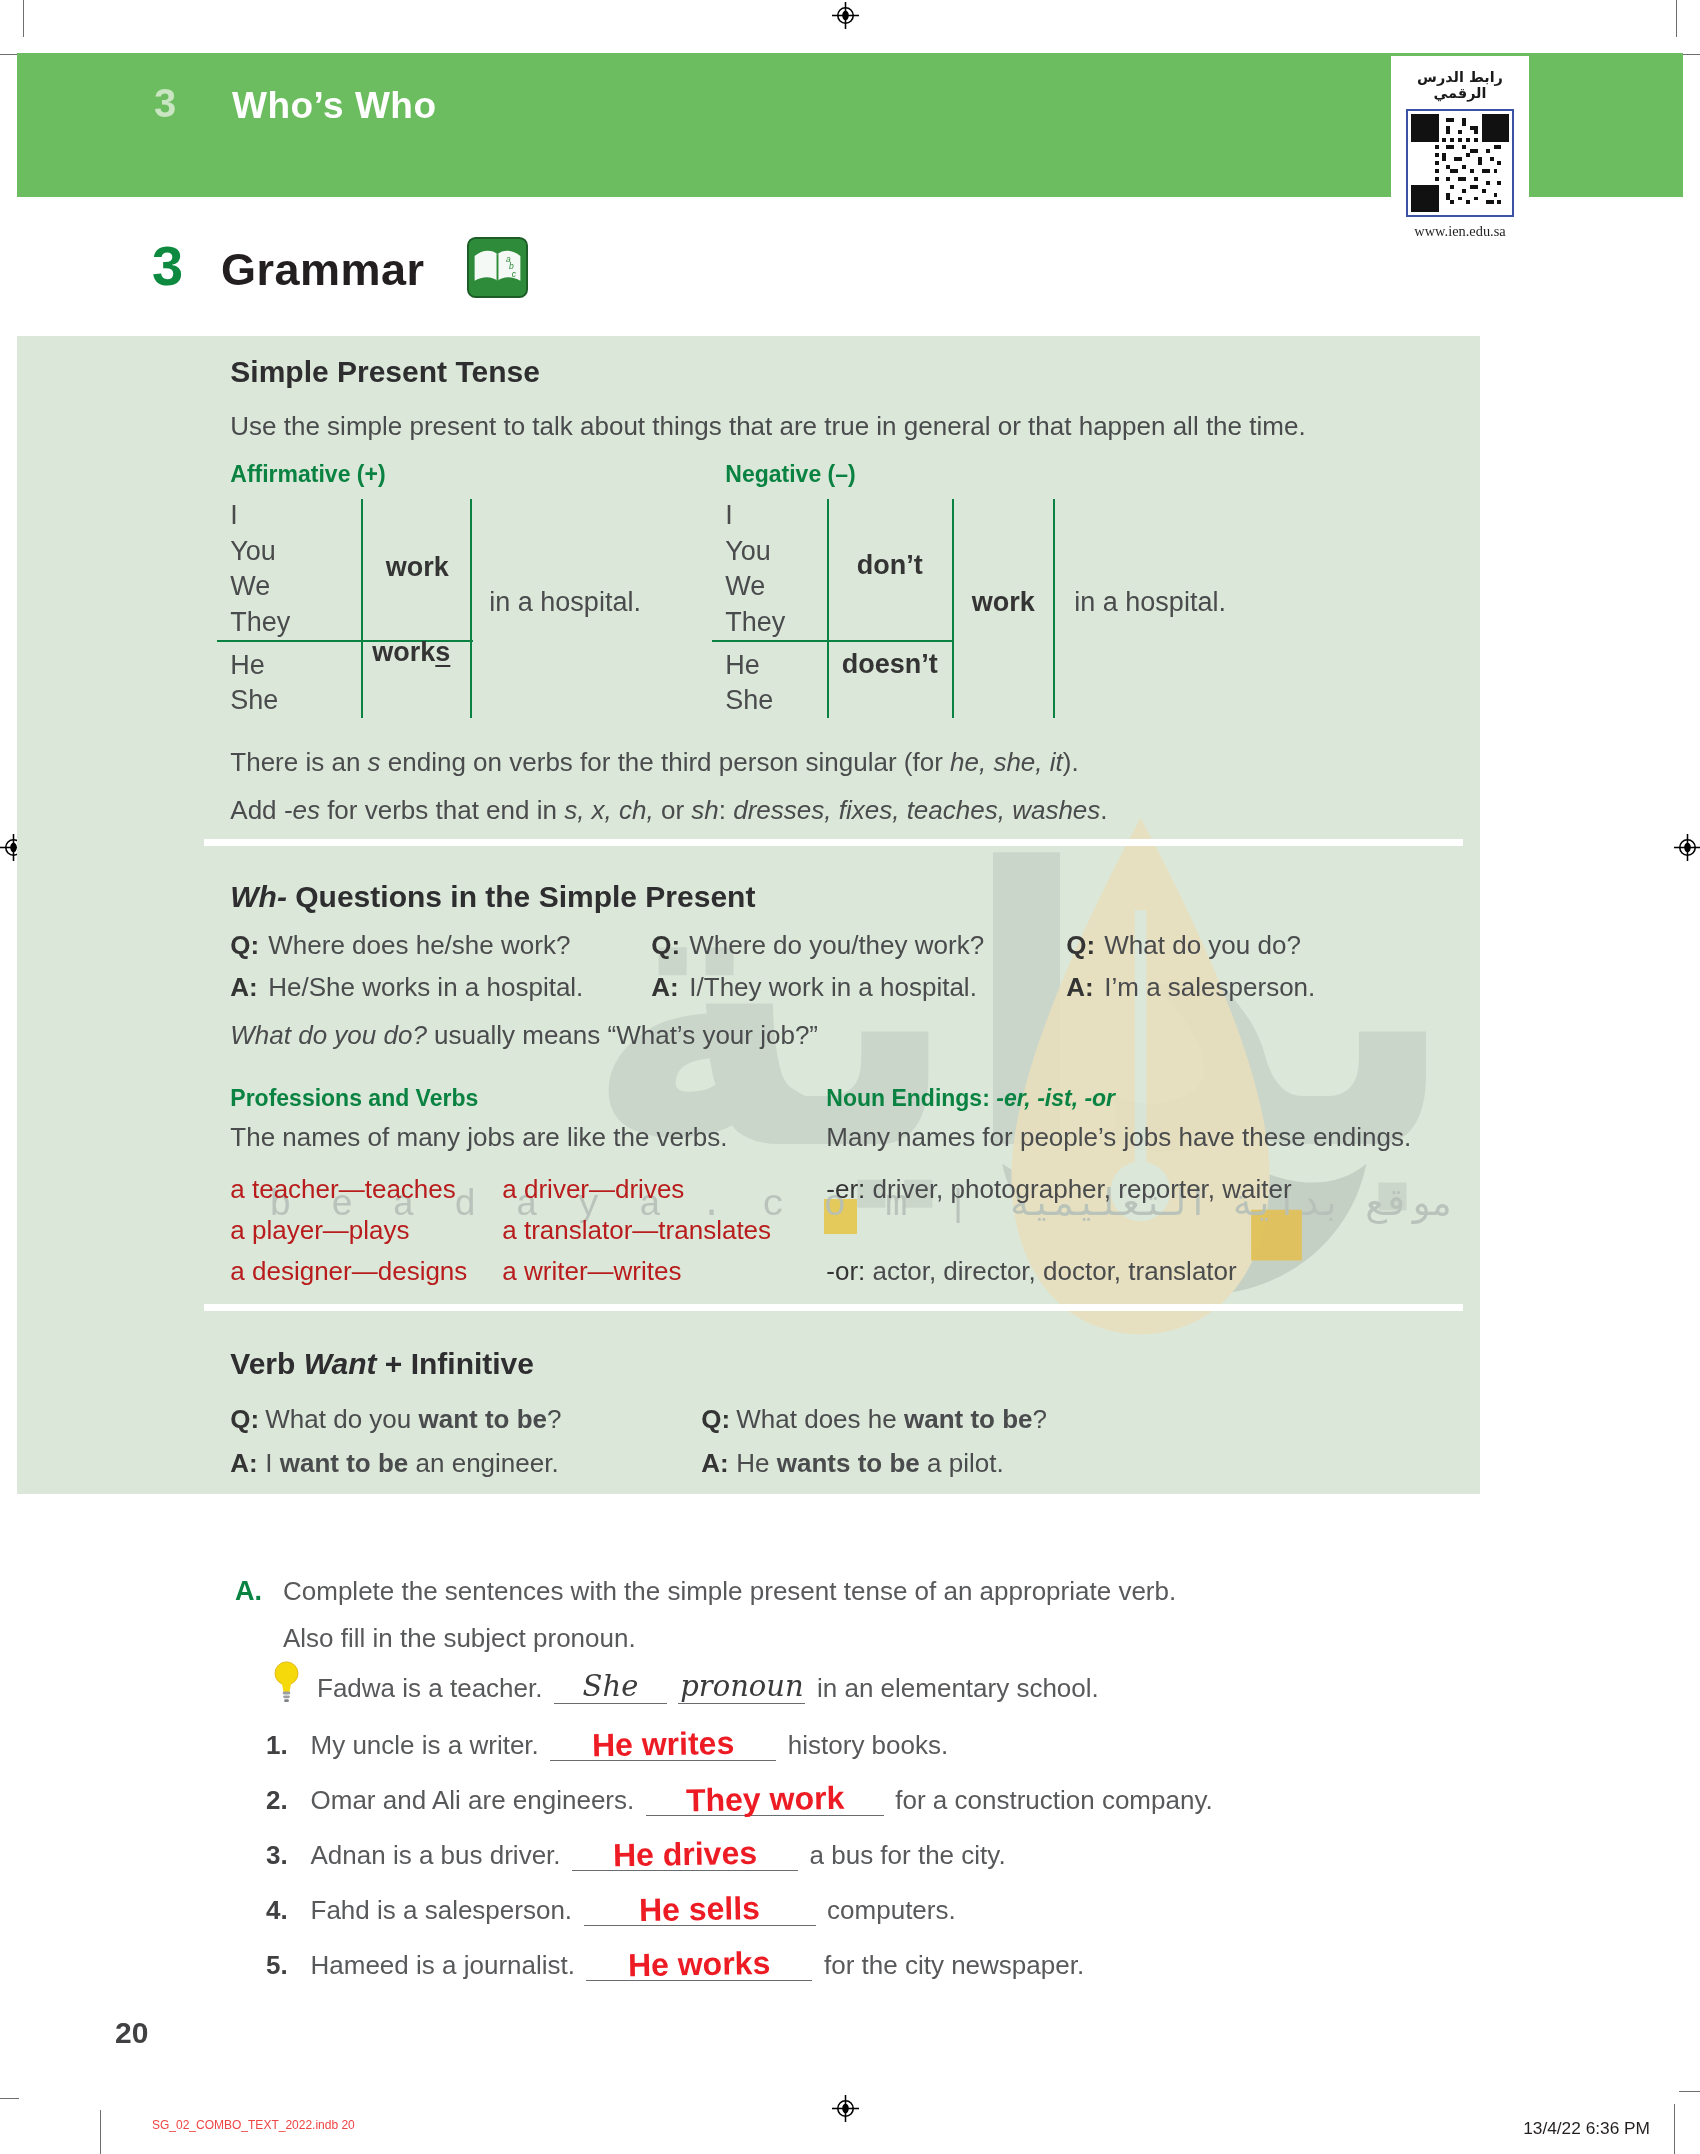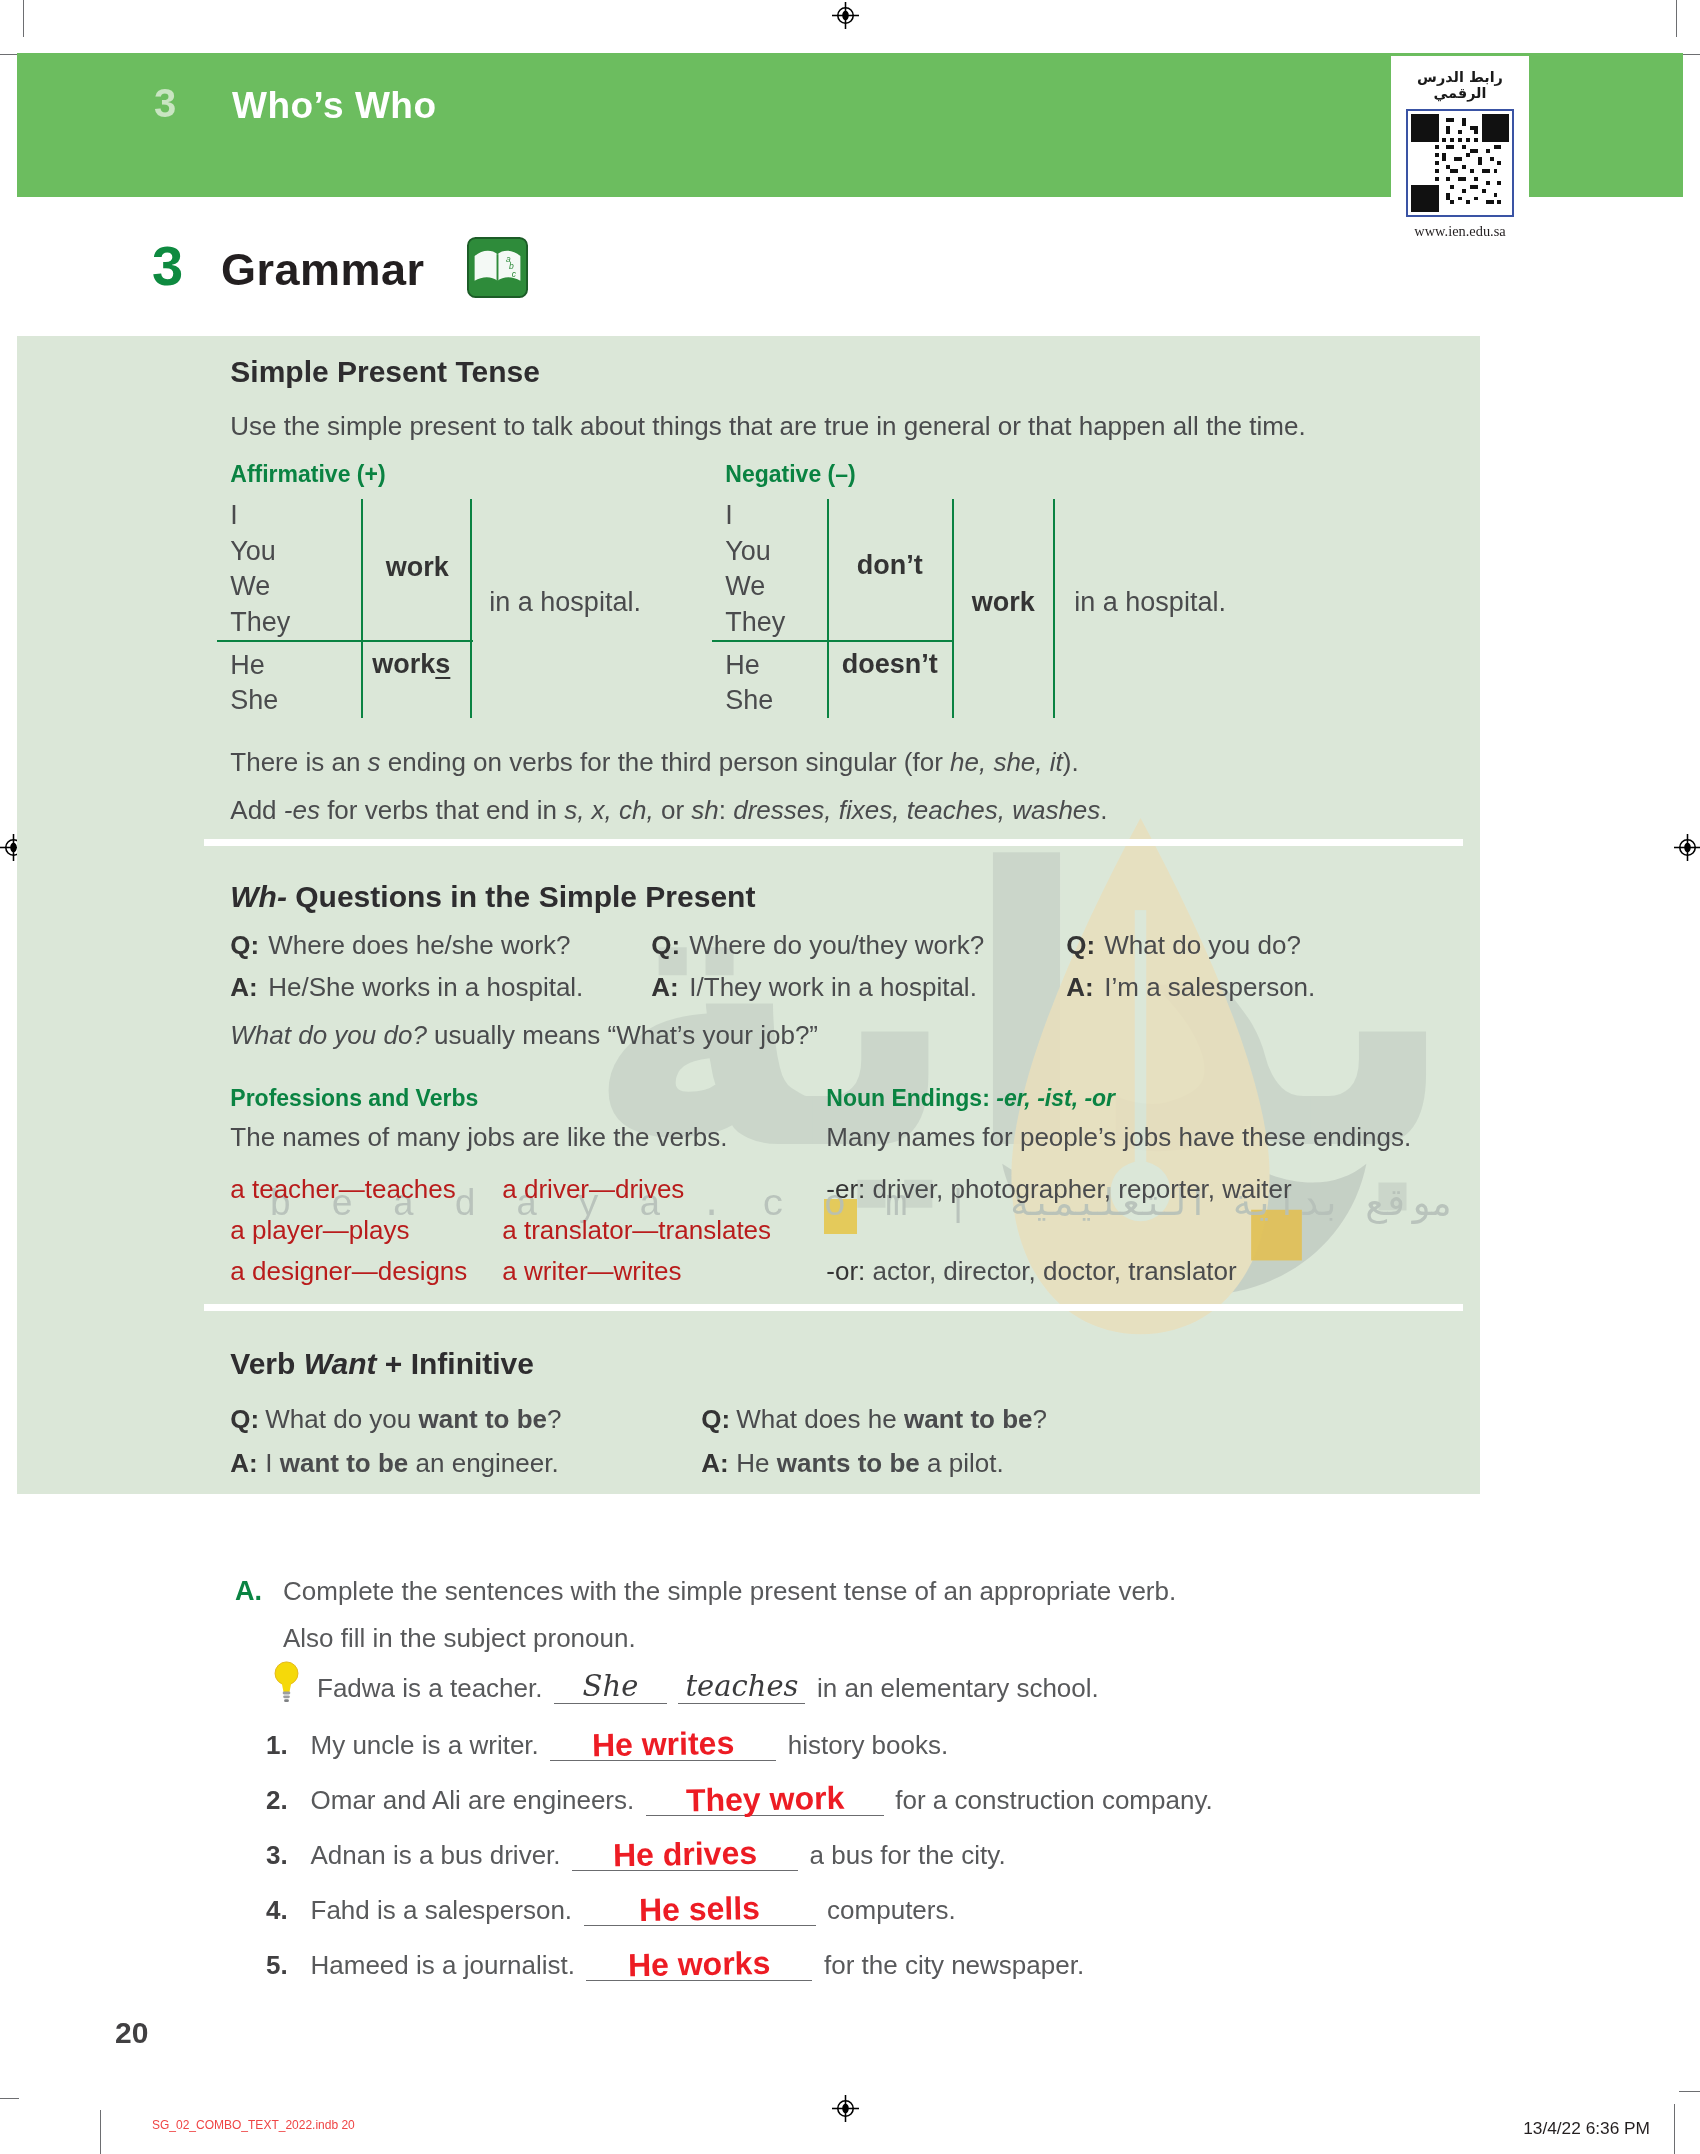--- a/index.html
+++ b/index.html
@@ -225,21 +225,21 @@
       <span class="pron" style="left:0;top:0">I</span>
       <span class="pron" style="left:0;top:36px">You</span>
       <span class="pron" style="left:0;top:71px">We</span>
       <span class="pron" style="left:0;top:107px">They</span>
       <span class="pron" style="left:0;top:150px">He</span>
       <span class="pron" style="left:0;top:185px">She</span>
       <div class="vline" style="left:131px;top:1.9px;height:219px"></div>
       <div class="vline" style="left:240px;top:1.9px;height:219px"></div>
       <div class="hline" style="left:-13.4px;top:143px;width:256px"></div>
       <div class="tbl-bold" style="left:133px;width:108px;top:55px">work</div>
-      <div class="tbl-bold" style="left:133px;width:96px;top:152px"><span>work</span><span class="u">s</span></div>
+      <div class="tbl-bold" style="left:133px;width:96px;top:140px"><span>work</span><span class="u">s</span></div>
       <div class="tbl-comp" style="left:259px;top:90px">in a hospital.</div>
     </div>
 
     <div class="tbl" style="left:708px;top:161px;width:538px;height:223px">
       <span class="pron" style="left:0;top:0">I</span>
       <span class="pron" style="left:0;top:36px">You</span>
       <span class="pron" style="left:0;top:71px">We</span>
       <span class="pron" style="left:0;top:107px">They</span>
       <span class="pron" style="left:0;top:150px">He</span>
       <span class="pron" style="left:0;top:185px">She</span>
@@ -340,21 +340,21 @@
     <circle cx="15" cy="14" r="12" fill="#f5d90a" stroke="#e3b71c" stroke-width="1"></circle>
     <path d="M10 24 L20 24 L18 34 L12 34 Z" fill="#f5d90a"></path>
     <rect x="11" y="33" width="8" height="3" rx="1.5" fill="#9c9ea1"></rect>
     <rect x="11.5" y="37" width="7" height="3" rx="1.5" fill="#9c9ea1"></rect>
     <rect x="12.5" y="41" width="5" height="3" rx="1.5" fill="#7f8184"></rect>
   </svg>
 
   <div class="ex-row" style="left:317px;top:1669px">
     <span>Fadwa is a teacher.</span>
     <span class="blank" style="width:113px"><span class="hand">She</span></span>
-    <span class="blank" style="width:127px"><span class="hand">teaches</span></span>
+    <span class="blank" style="width:127px"><span class="hand">pronoun</span></span>
     <span>in an elementary school.</span>
   </div>
 
   <div class="ex-row" style="left:266px;top:1723px">
     <span class="ex-num">1.</span>
     <span>My uncle is a writer.</span>
     <span class="blank" style="min-width:226px"><span class="answer">He writes</span></span>
     <span>history books.</span>
   </div>
   <div class="ex-row" style="left:266px;top:1778px">

